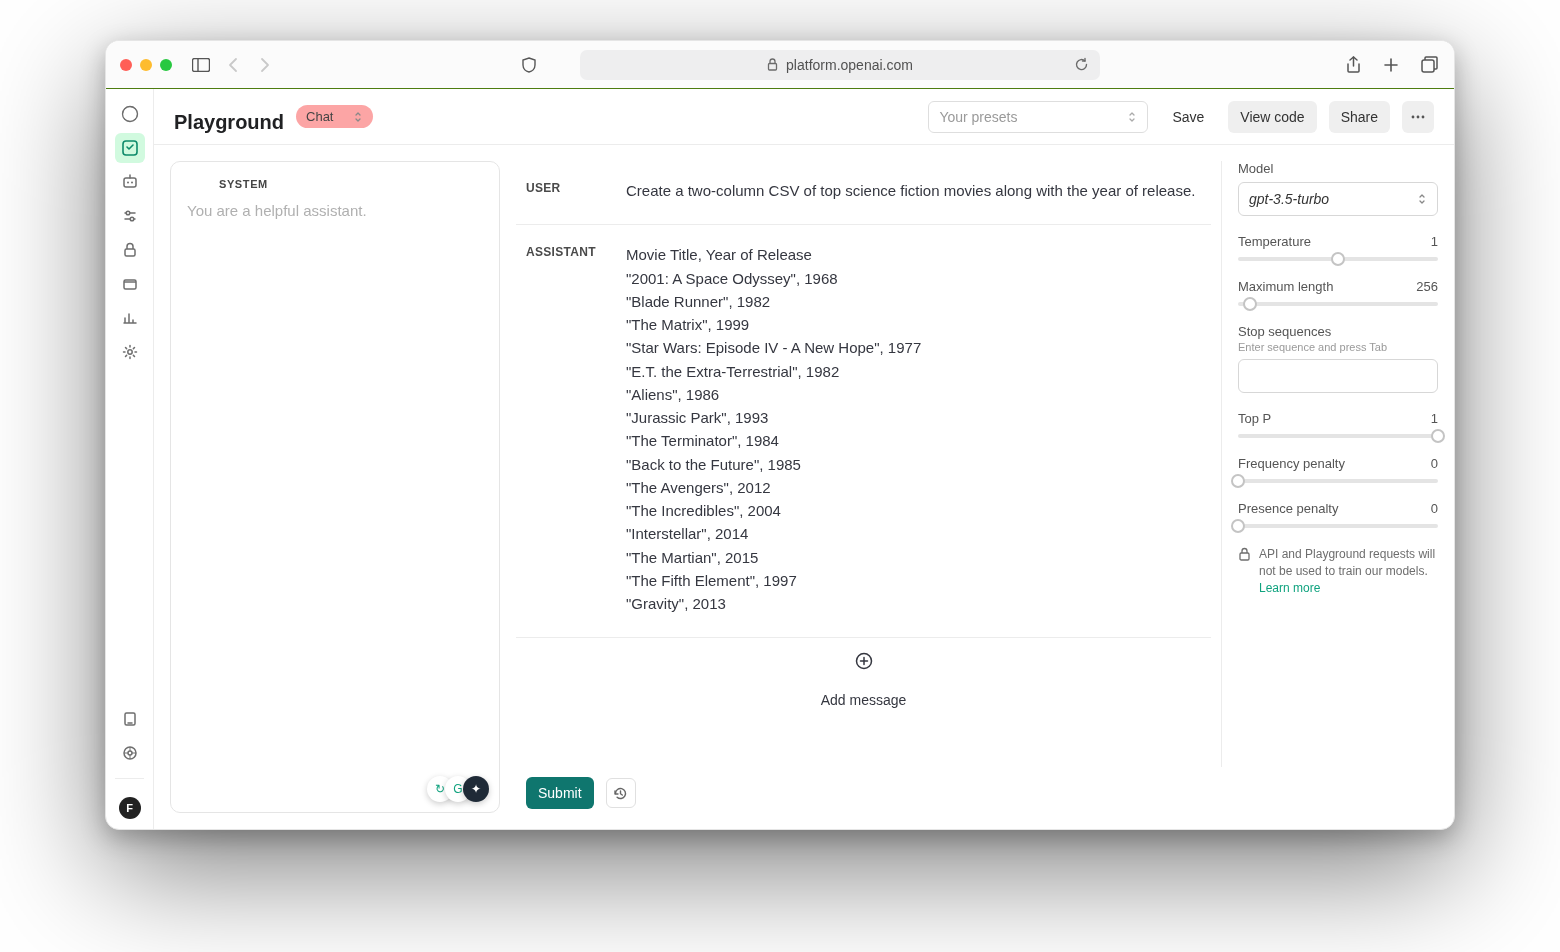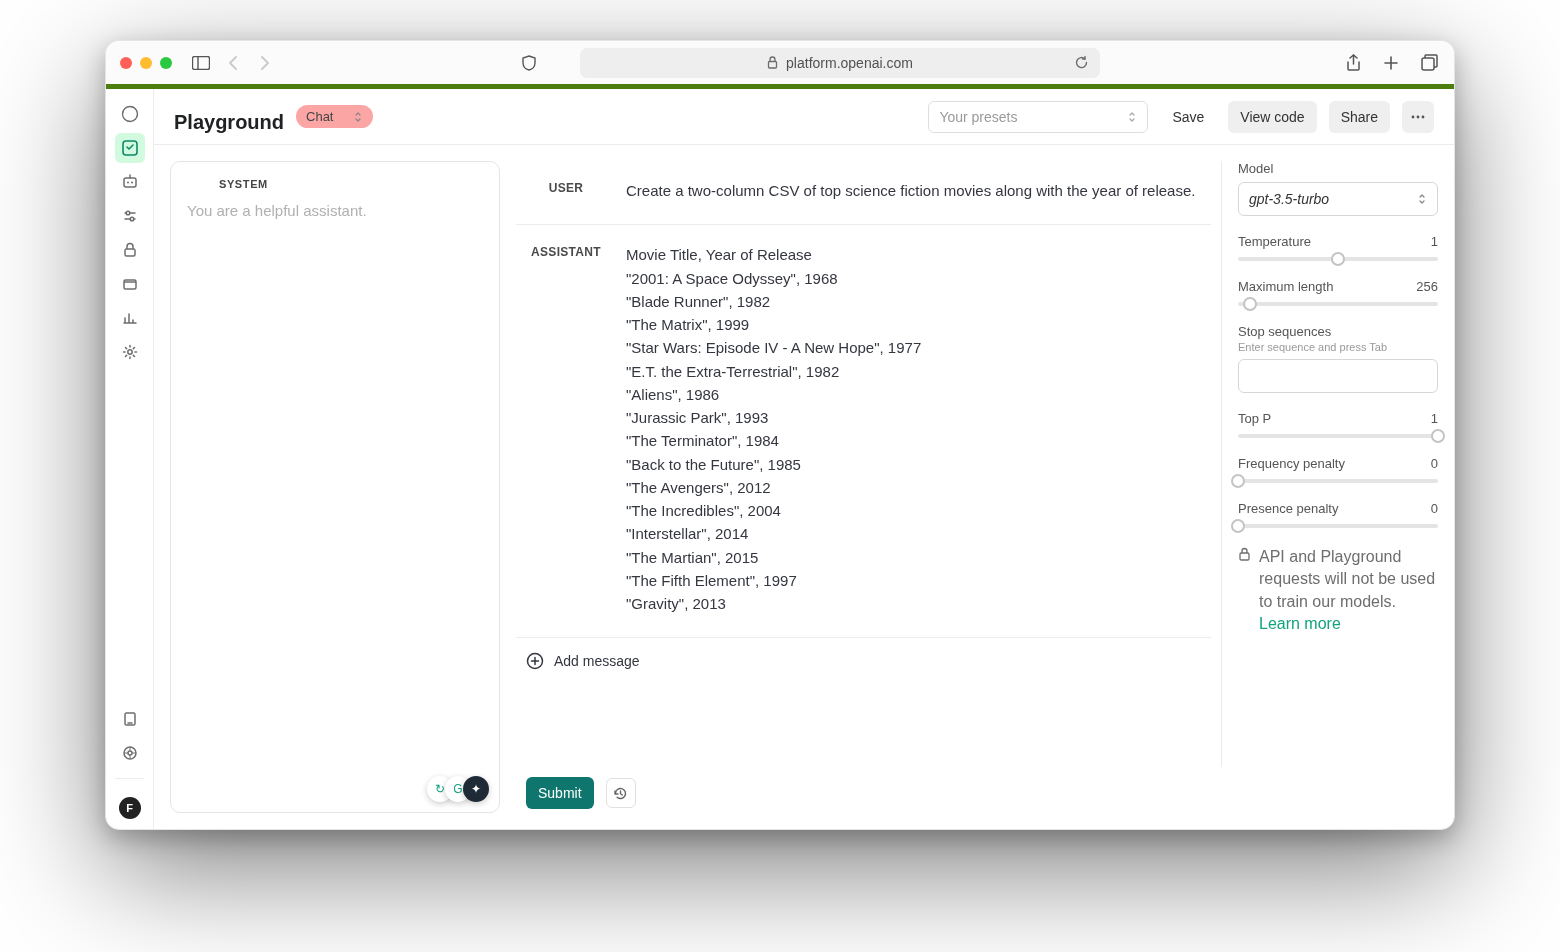--- a/index.html
+++ b/index.html
@@ -18,21 +18,21 @@
     flex-direction: column;
   }
 
   
   .chrome {
     height: 48px;
     display: flex;
     align-items: center;
     padding: 0 14px;
     background: #fbfbfb;
-    border-bottom: 5px solid #4d7c0f;
+    border-bottom: 1px solid #4d7c0f;
     gap: 10px;
   }
   .traffic { display: flex; gap: 8px; margin-right: 8px; }
   .dot { width: 12px; height: 12px; border-radius: 50%; }
   .dot.red { background: #ff5f57; }
   .dot.yellow { background: #febc2e; }
   .dot.green { background: #28c840; }
   .chrome-icon { width: 22px; height: 22px; display: inline-flex; align-items: center; justify-content: center; color: #555; }
   .chrome-icon.disabled { color: #c9c9c9; }
   .chrome-spacer { flex: 1; }
@@ -150,26 +150,25 @@
   .msg-row {
     display: flex; gap: 20px;
     padding: 18px 10px 22px 10px;
     border-bottom: 1px solid #ececec;
   }
   .msg-row:last-of-type { border-bottom: none; }
   .msg-role {
     width: 80px; flex-shrink: 0;
     font-size: 12px; font-weight: 700; color: #4a4a4a; letter-spacing: 0.3px;
     padding-top: 2px;
-    text-align: center;
   }
   .msg-content { flex: 1; font-size: 15px; color: #353740; line-height: 1.55; white-space: pre-wrap; }
   .add-msg-row {
-    display: flex; align-items: center; gap: 10px;
-    padding: 14px 10px; font-size: 14px; color: #353740; cursor: pointer;
+    display: flex; align-items: center; gap: 22px;
+    padding: 14px 10px; font-size: 14px; color: #353740; cursor: pointer; flex-direction: column;
   }
   .submit-row {
     display: flex; align-items: center; gap: 12px;
     padding: 10px 10px 4px 10px;
   }
   .btn.primary { background: #0f766e; color: #fff; font-weight: 500; }
   .history-btn {
     width: 30px; height: 30px; border: 1px solid #e0e0e0; border-radius: 6px;
     display: inline-flex; align-items: center; justify-content: center; color: #666;
     cursor: pointer; background: #fff;
@@ -195,21 +194,21 @@
   .slider-thumb {
     position: absolute; top: 50%; transform: translate(-50%, -50%);
     width: 14px; height: 14px; border-radius: 50%;
     background: #fff; border: 2px solid #c4c4c4;
   }
   .text-input {
     border: 1px solid #d7d7d7; border-radius: 6px;
     height: 34px; padding: 0 8px; font-size: 13px; background: #fff;
   }
   .hint { font-size: 11px; color: #9a9a9a; margin-top: 2px; }
-  .notice { display: flex; gap: 8px; font-size: 16px; color: #6e6e6e; line-height: 1.4; }
+  .notice { display: flex; gap: 8px; font-size: 12px; color: #6e6e6e; line-height: 1.4; }
   .notice a { color: #10a37f; text-decoration: none; }
 
   svg { display: block; }
 </style>
 </head>
 <body>
 
 <div class="mac-window">
 
   <div class="chrome">

